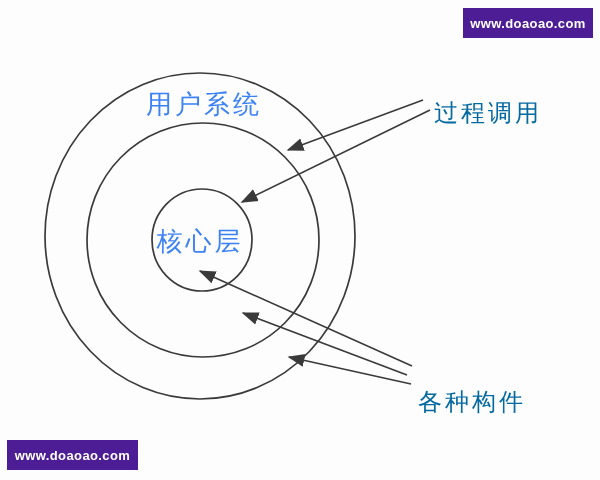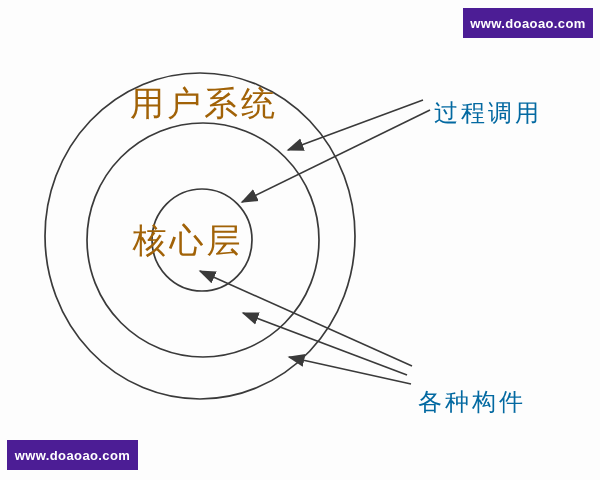--- a/index.html
+++ b/index.html
@@ -17,39 +17,39 @@
   .diagram-svg {
     position: absolute;
     left: 0;
     top: 0;
     width: 600px;
     height: 480px;
   }
   .layer-label {
     position: absolute;
     transform: translate(-50%, -50%);
-    font-size: 34px;
+    font-size: 26px;
     letter-spacing: 3px;
-    color: #a16207;
+    color: #3b82f6;
     white-space: nowrap;
     font-weight: 500;
   }
   .side-label {
     position: absolute;
     transform: translateY(-50%);
     font-size: 24px;
     letter-spacing: 3px;
     color: #0369a1;
     white-space: nowrap;
     font-weight: 400;
     margin-top: 28px;
   }
   .label-user-system  { left: 204px; top: 104px; }
   .label-basic-tools  { left: 204px; top: 161px; }
-  .label-core-layer   { left: 188px; top: 241px; }
+  .label-core-layer   { left: 200px; top: 241px; }
   .label-procedure-call { left: 434px; top: 85px;  }
   .label-components     { left: 418px; top: 374px; }
   .watermark {
     position: absolute;
     background: #4c1d95;
     color: #ffffff;
     font-family: "Liberation Sans", "DejaVu Sans", sans-serif;
     font-size: 13px;
     font-weight: bold;
     letter-spacing: 0.4px;

